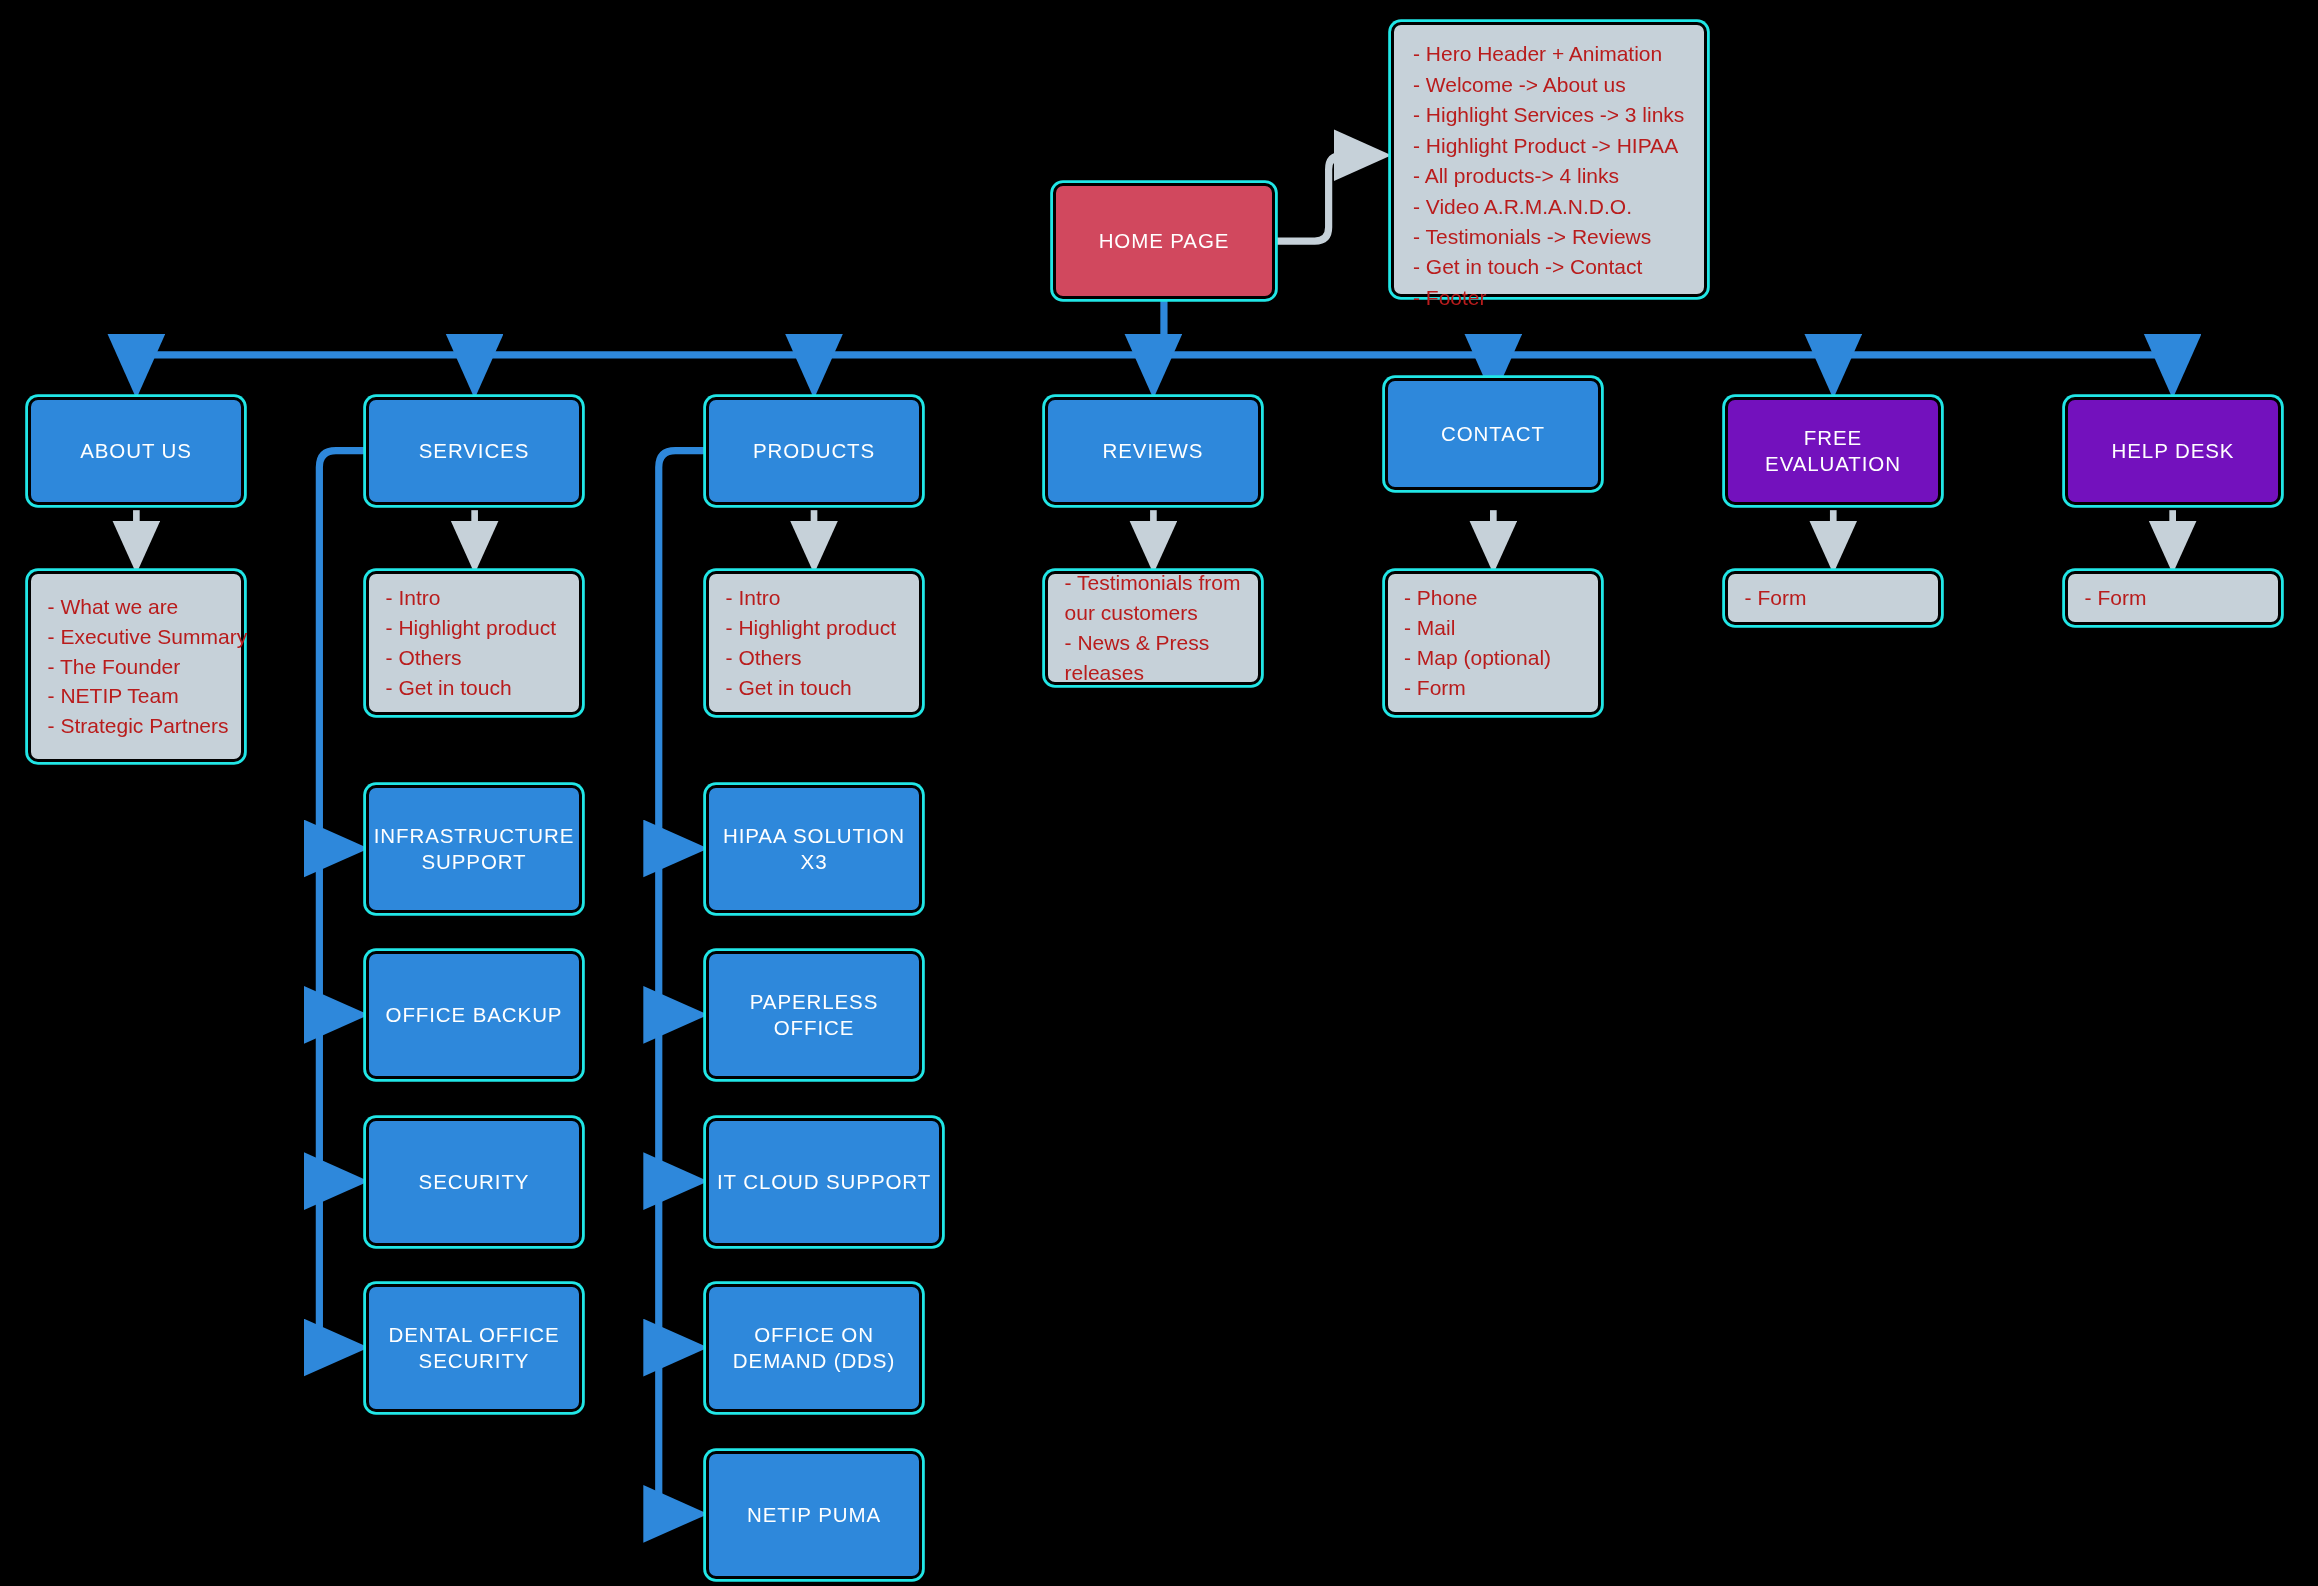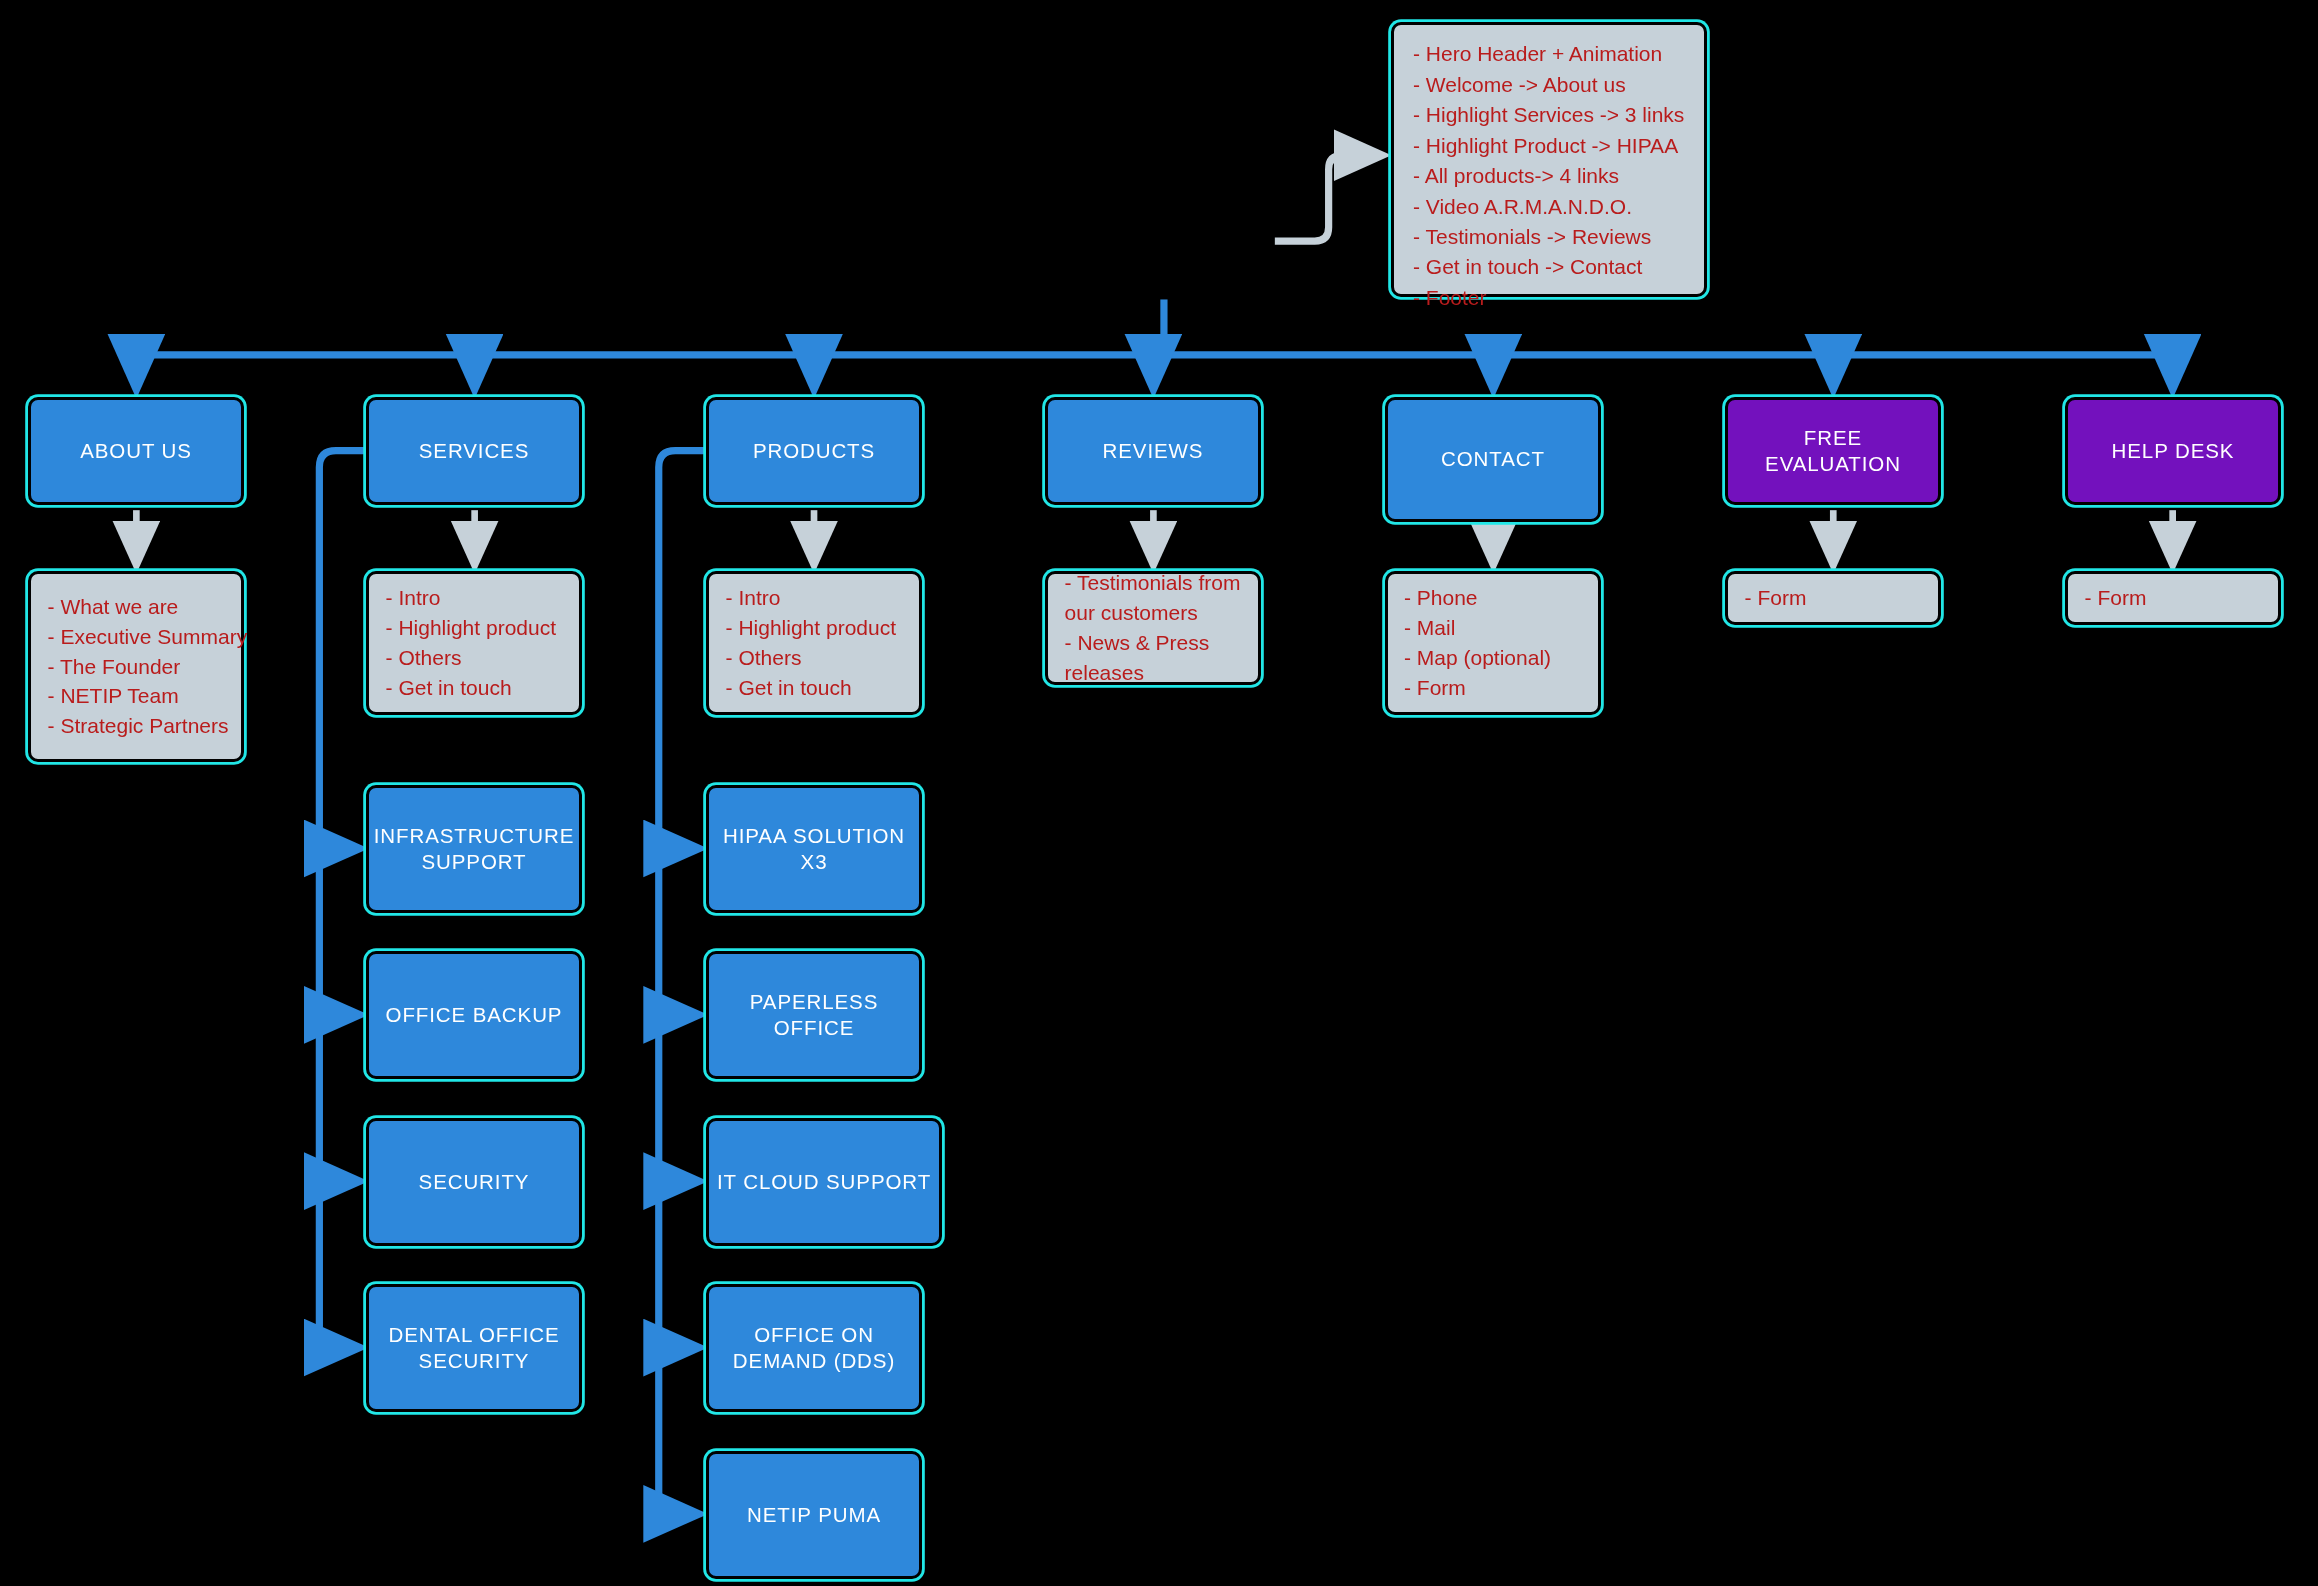--- a/index.html
+++ b/index.html
@@ -91,20 +91,23 @@
         <path d="M 2079 920 L 2079 1018" stroke="#c6d1d9" stroke-width="12" fill="none" marker-end="url(#mk-gray)"></path>
         <path d="M 2692 640 L 2692 701" stroke="#2e88db" stroke-width="13" fill="none" marker-end="url(#mk-blue)"></path>
         <path d="M 2692 920 L 2692 1018" stroke="#c6d1d9" stroke-width="12" fill="none" marker-end="url(#mk-gray)"></path>
         <path d="M 3305 640 L 3305 701" stroke="#2e88db" stroke-width="13" fill="none" marker-end="url(#mk-blue)"></path>
         <path d="M 3305 920 L 3305 1018" stroke="#c6d1d9" stroke-width="12" fill="none" marker-end="url(#mk-gray)"></path>
         <path d="M 3891 640 Q 3917 640 3917 666 L 3917 701" stroke="#2e88db" stroke-width="13" fill="none" marker-end="url(#mk-blue)"></path>
         <path d="M 3917 920 L 3917 1018" stroke="#c6d1d9" stroke-width="12" fill="none" marker-end="url(#mk-gray)"></path>
       </g>
   </svg>
 
+  <div class="node red" style="left:1053px;top:183px;width:222px;height:116px;">
+    <span class="lbl">HOME PAGE</span>
+  </div>
 
   <div class="note hero" style="left:1391px;top:22px;width:316px;height:275px;" id="home-note">
       <div class="line">- Hero Header + Animation</div>
       <div class="line">- Welcome -&gt; About us</div>
       <div class="line">- Highlight Services -&gt; 3 links</div>
       <div class="line">- Highlight Product -&gt; HIPAA</div>
       <div class="line">- All products-&gt; 4 links</div>
       <div class="line">- Video A.R.M.A.N.D.O.</div>
       <div class="line">- Testimonials -&gt; Reviews</div>
       <div class="line">- Get in touch -&gt; Contact</div>
@@ -167,21 +170,21 @@
       <div class="node blue" style="left: 706px; top: 1451px; width: 216px; height: 128px;">
         <span class="lbl">NETIP PUMA</span>
       </div>
       <div class="node blue" style="left: 1045px; top: 397px; width: 216px; height: 108px;">
         <span class="lbl">REVIEWS</span>
       </div>
       <div class="note wrap" style="left: 1045px; top: 571px; width: 216px; height: 114px;">
         <div class="line">- Testimonials from our customers</div>
         <div class="line">- News &amp; Press releases</div>
       </div>
-      <div class="node blue" style="left: 1385px; top: 397px; width: 216px; height: 125px;">
+      <div class="node blue" style="left: 1385px; top: 378px; width: 216px; height: 112px;">
         <span class="lbl">CONTACT</span>
       </div>
       <div class="note" style="left: 1385px; top: 571px; width: 216px; height: 144px; padding-left: 16px;">
         <div class="line">- Phone</div>
         <div class="line">- Mail</div>
         <div class="line">- Map (optional)</div>
         <div class="line">- Form</div>
       </div>
       <div class="node purple" style="left: 1725px; top: 397px; width: 216px; height: 108px;">
         <span class="lbl">FREE EVALUATION</span>

